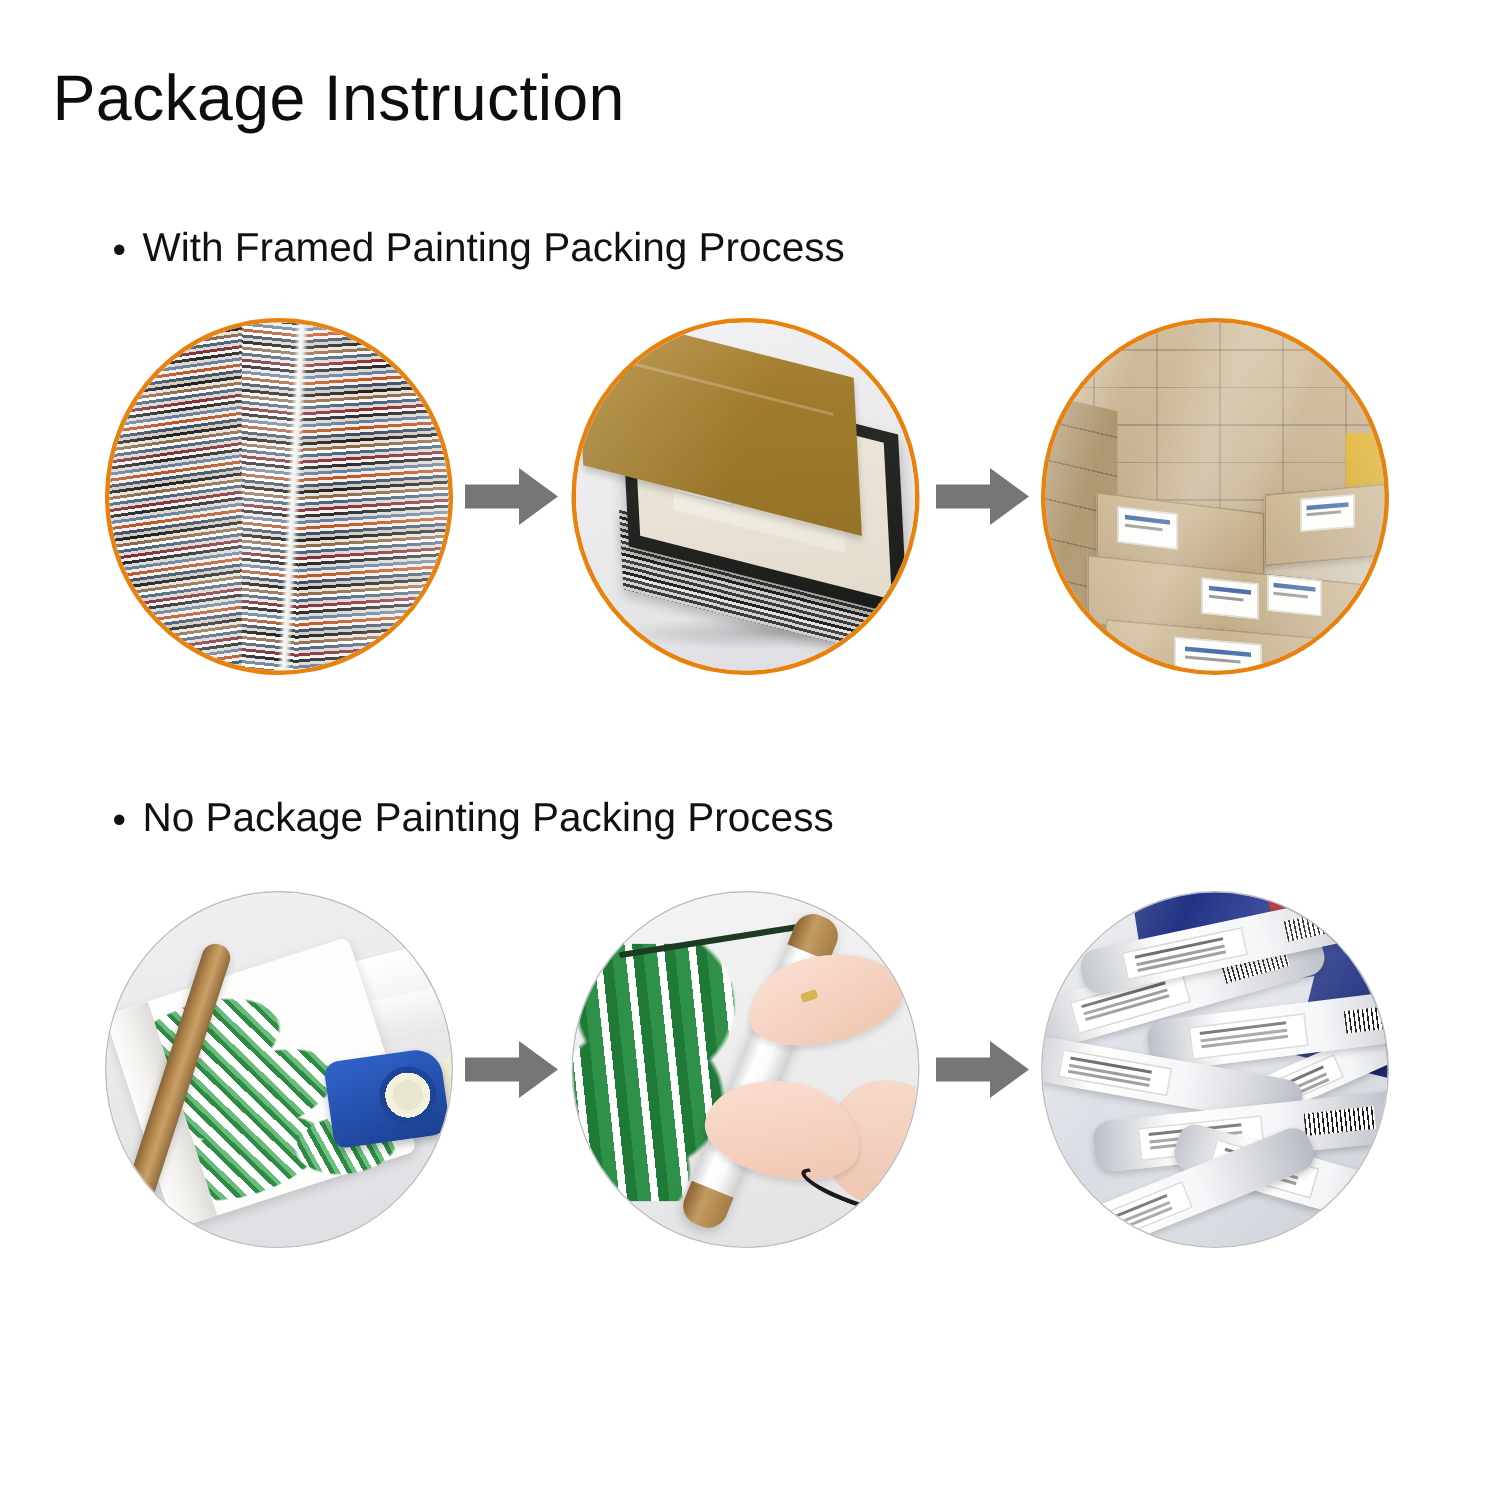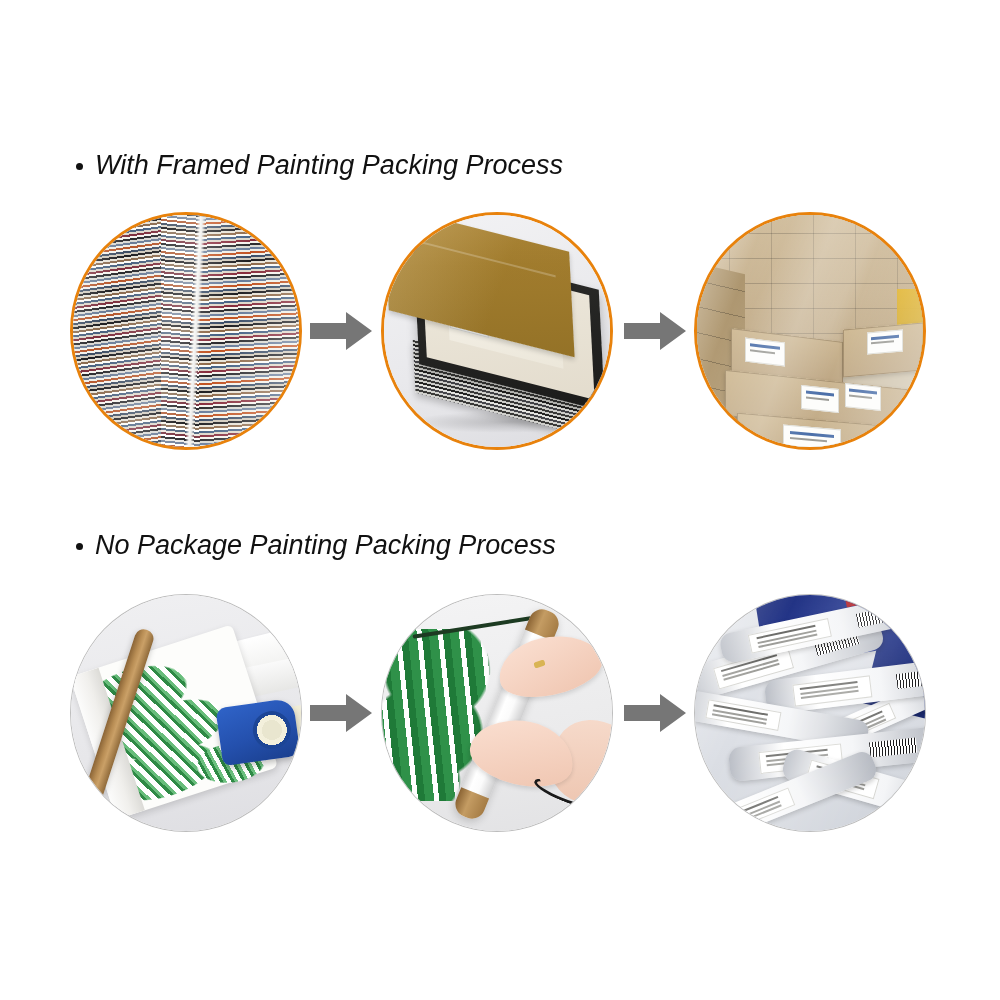--- a/index.html
+++ b/index.html
@@ -15,21 +15,21 @@
     position:absolute;left:35px;top:40px;
     font-size:43px;line-height:52px;color:#0d0d0d;
     font-weight:400;letter-spacing:.2px;white-space:nowrap;
   }
 
   
   .bullet-head{
     position:absolute;left:76px;
     font-size:27px;line-height:34px;color:#111;
     font-weight:400;white-space:nowrap;
-    display:flex;align-items:center;gap:12px;font-style:italic;
+    display:flex;align-items:center;gap:12px;
   }
   .bullet-head.s1{top:148px;}
   .bullet-head.s2{top:528px;}
   .bullet-dot{
     width:7px;height:7px;border-radius:50%;background:#111;
     display:inline-block;flex:none;position:relative;top:1px;
   }
 
   
   .row{position:absolute;left:0;width:1000px;height:240px;}
@@ -294,20 +294,21 @@
   .glossy{position:absolute;inset:0;
      background:linear-gradient(115deg,rgba(255,255,255,.34) 0%,rgba(255,255,255,0) 30%,
        rgba(255,255,255,.18) 55%,rgba(255,255,255,0) 80%);
      mix-blend-mode:screen;pointer-events:none;}
 </style>
 </head>
 <body>
 
 <div class="page">
 
+  <div class="page-title">Package Instruction</div>
 
   <div class="bullet-head s1">
     <span class="bullet-dot"></span>
     <span>With Framed Painting Packing Process</span>
   </div>
 
   <div class="row r1">
 
     <div class="photo p1 ring-orange">
       <div class="inner">

